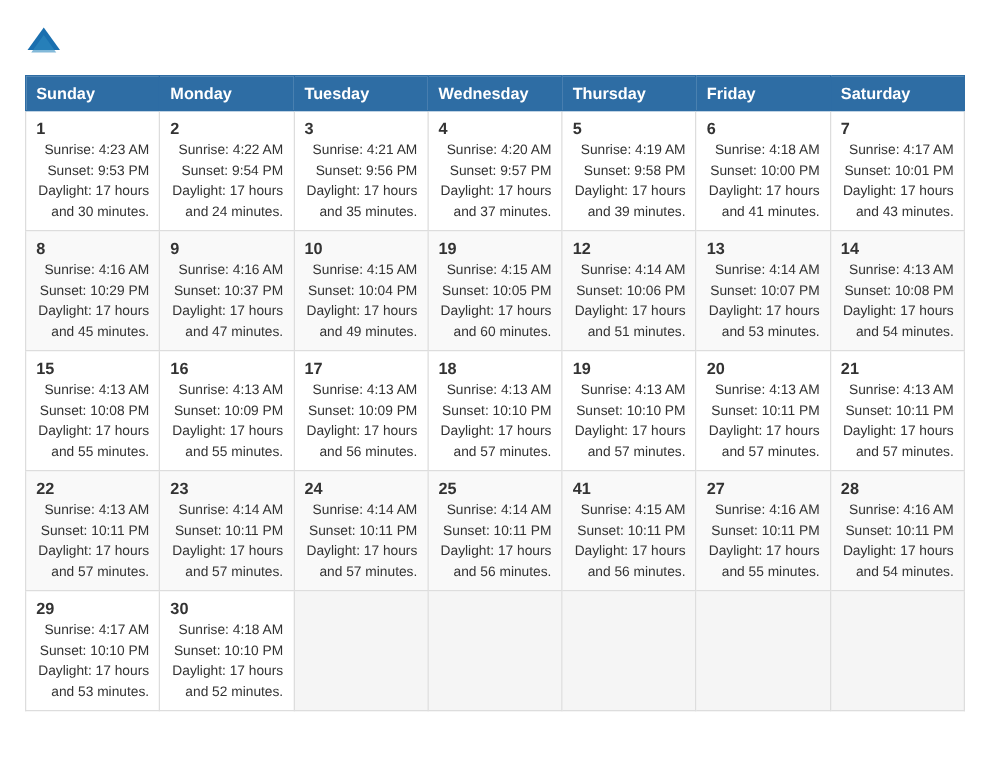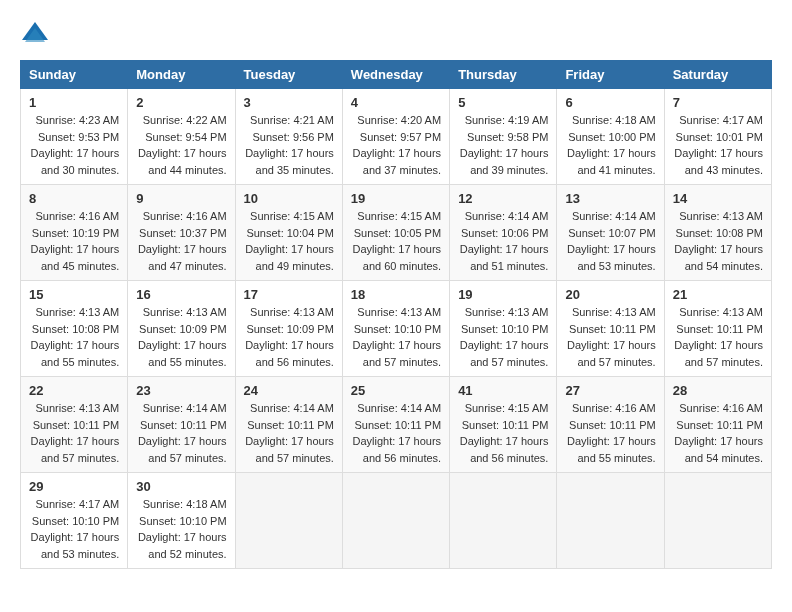--- a/index.html
+++ b/index.html
@@ -130,21 +130,21 @@
           <span>Daylight: </span><span>17 hours</span><br>
           <span>and 30 minutes.</span>
         </div>
       </td>
         <td>
         <span class="day-number">2</span>
         <div class="day-info">
           <span>Sunrise: </span><span>4:22 AM</span><br>
           <span>Sunset: </span><span>9:54 PM</span><br>
           <span>Daylight: </span><span>17 hours</span><br>
-          <span>and 44 minutes.</span>
+          <span>and 24 minutes.</span>
         </div>
       </td>
         <td>
         <span class="day-number">3</span>
         <div class="day-info">
           <span>Sunrise: </span><span>4:21 AM</span><br>
           <span>Sunset: </span><span>9:56 PM</span><br>
           <span>Daylight: </span><span>17 hours</span><br>
           <span>and 35 minutes.</span>
         </div>
@@ -184,21 +184,21 @@
           <span>Daylight: </span><span>17 hours</span><br>
           <span>and 43 minutes.</span>
         </div>
       </td>
       </tr>
       <tr>
         <td>
         <span class="day-number">8</span>
         <div class="day-info">
           <span>Sunrise: </span><span>4:16 AM</span><br>
-          <span>Sunset: </span><span>10:19 PM</span><br>
+          <span>Sunset: </span><span>10:29 PM</span><br>
           <span>Daylight: </span><span>17 hours</span><br>
           <span>and 45 minutes.</span>
         </div>
       </td>
         <td>
         <span class="day-number">9</span>
         <div class="day-info">
           <span>Sunrise: </span><span>4:16 AM</span><br>
           <span>Sunset: </span><span>10:37 PM</span><br>
           <span>Daylight: </span><span>17 hours</span><br>

